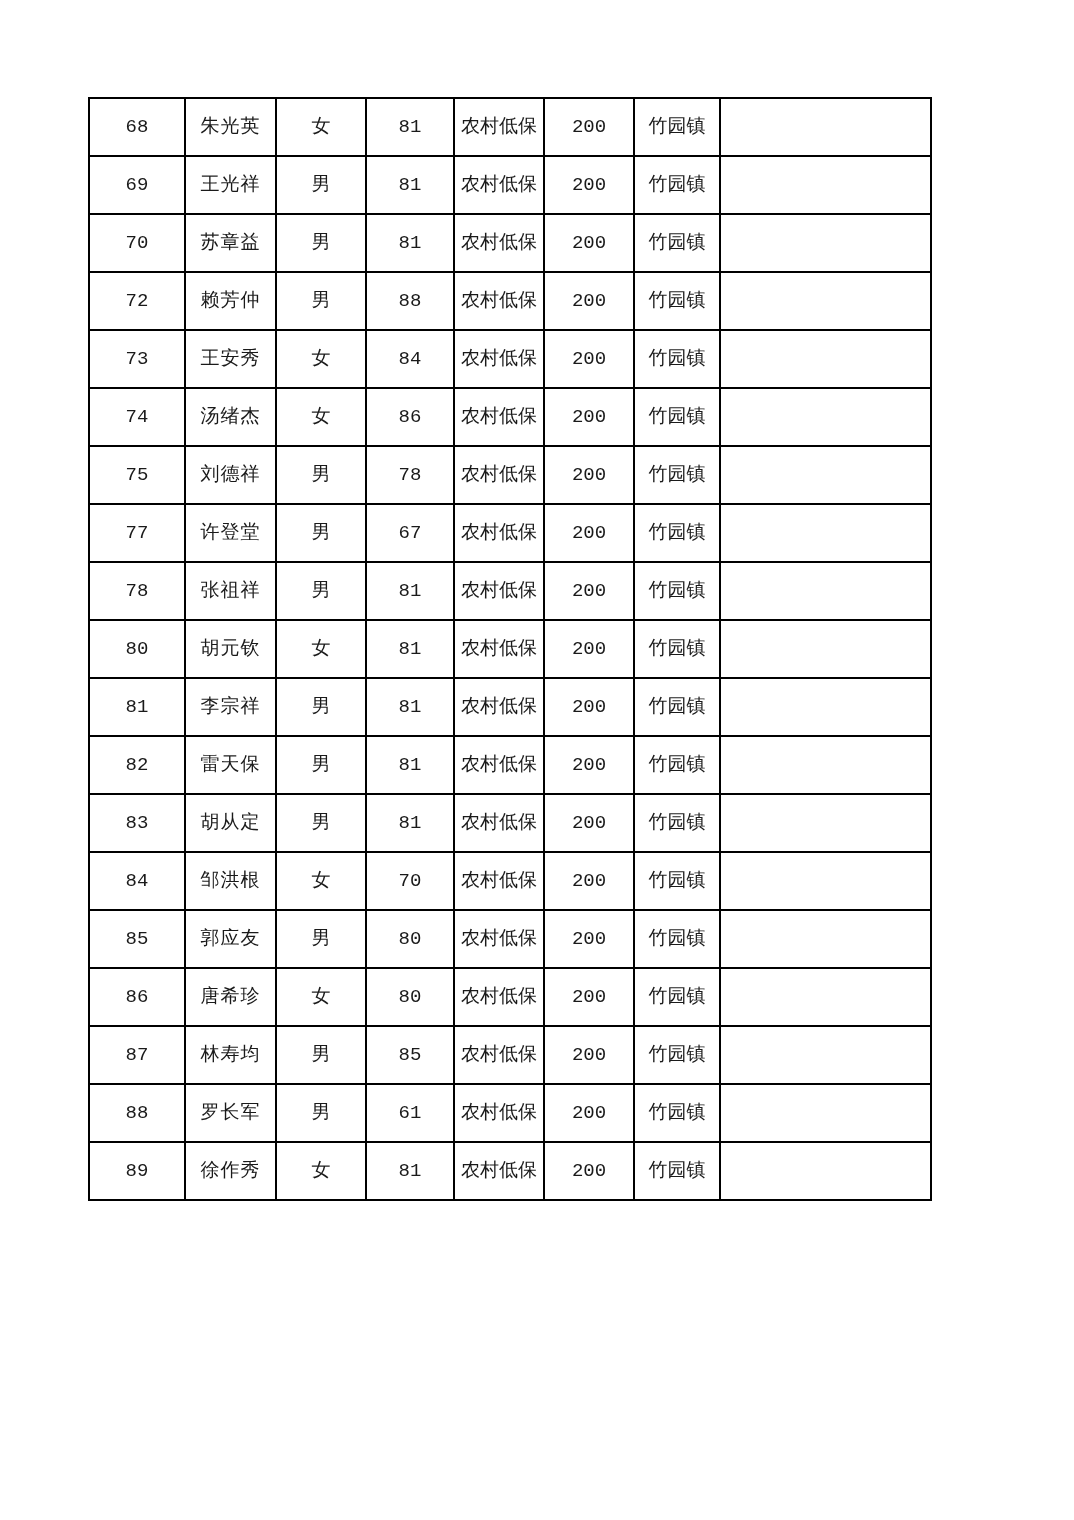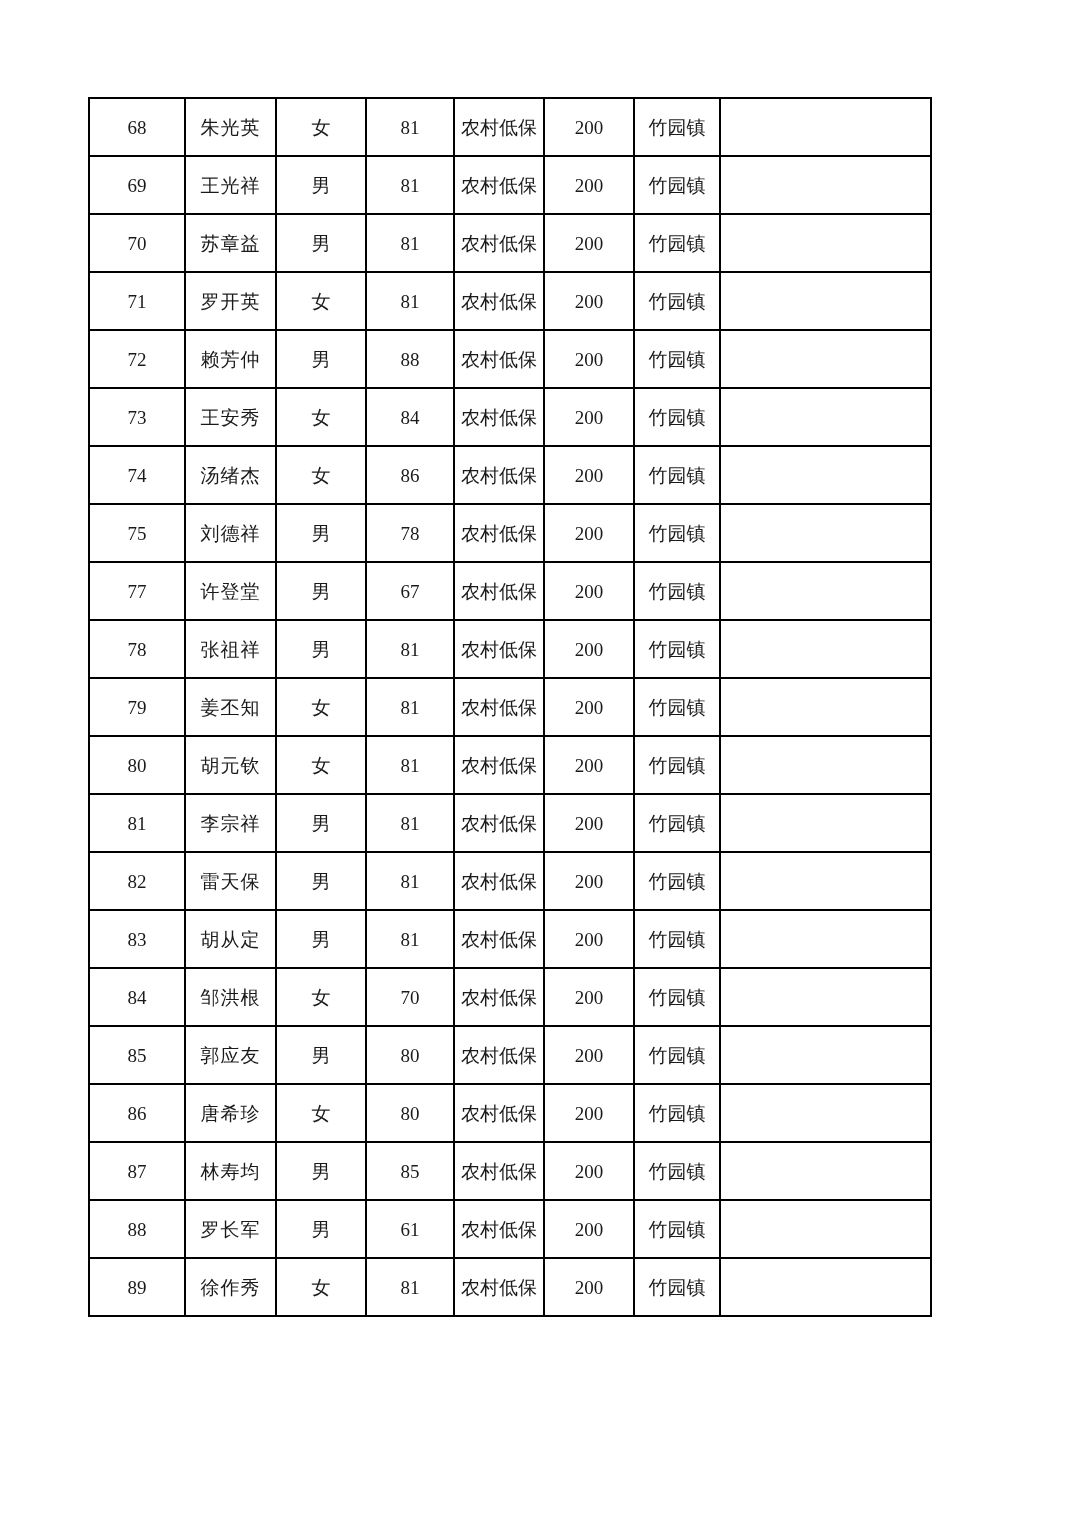--- a/index.html
+++ b/index.html
@@ -12,20 +12,21 @@
     color: #000000;
     overflow: hidden;
   }
   .doc-page { position: absolute; inset: 0; background: #ffffff; }
   table.doc-table {
     position: absolute;
     left: 88px;
     top: 97px;
     border-collapse: collapse;
     table-layout: fixed;
+    font-family: Liberation Mono, monospace;
   }
   table.doc-table td {
     border: 2px solid #000000;
     height: 56px;
     padding: 0;
     text-align: center;
     vertical-align: middle;
     font-size: 19px;
     line-height: 1;
     white-space: nowrap;
@@ -75,30 +76,20 @@
     <td class="c-no">70</td>
     <td class="c-name">苏章益</td>
     <td class="c-gender">男</td>
     <td class="c-age">81</td>
     <td class="c-type">农村低保</td>
     <td class="c-amount">200</td>
     <td class="c-town">竹园镇</td>
     <td class="c-note"></td>
   </tr>
         <tr>
-    <td class="c-no">71</td>
-    <td class="c-name">罗开英</td>
-    <td class="c-gender">女</td>
-    <td class="c-age">81</td>
-    <td class="c-type">农村低保</td>
-    <td class="c-amount">200</td>
-    <td class="c-town">竹园镇</td>
-    <td class="c-note"></td>
-  </tr>
-        <tr>
     <td class="c-no">72</td>
     <td class="c-name">赖芳仲</td>
     <td class="c-gender">男</td>
     <td class="c-age">88</td>
     <td class="c-type">农村低保</td>
     <td class="c-amount">200</td>
     <td class="c-town">竹园镇</td>
     <td class="c-note"></td>
   </tr>
         <tr>
@@ -138,30 +129,20 @@
     <td class="c-age">67</td>
     <td class="c-type">农村低保</td>
     <td class="c-amount">200</td>
     <td class="c-town">竹园镇</td>
     <td class="c-note"></td>
   </tr>
         <tr>
     <td class="c-no">78</td>
     <td class="c-name">张祖祥</td>
     <td class="c-gender">男</td>
-    <td class="c-age">81</td>
-    <td class="c-type">农村低保</td>
-    <td class="c-amount">200</td>
-    <td class="c-town">竹园镇</td>
-    <td class="c-note"></td>
-  </tr>
-        <tr>
-    <td class="c-no">79</td>
-    <td class="c-name">姜丕知</td>
-    <td class="c-gender">女</td>
     <td class="c-age">81</td>
     <td class="c-type">农村低保</td>
     <td class="c-amount">200</td>
     <td class="c-town">竹园镇</td>
     <td class="c-note"></td>
   </tr>
         <tr>
     <td class="c-no">80</td>
     <td class="c-name">胡元钦</td>
     <td class="c-gender">女</td>

